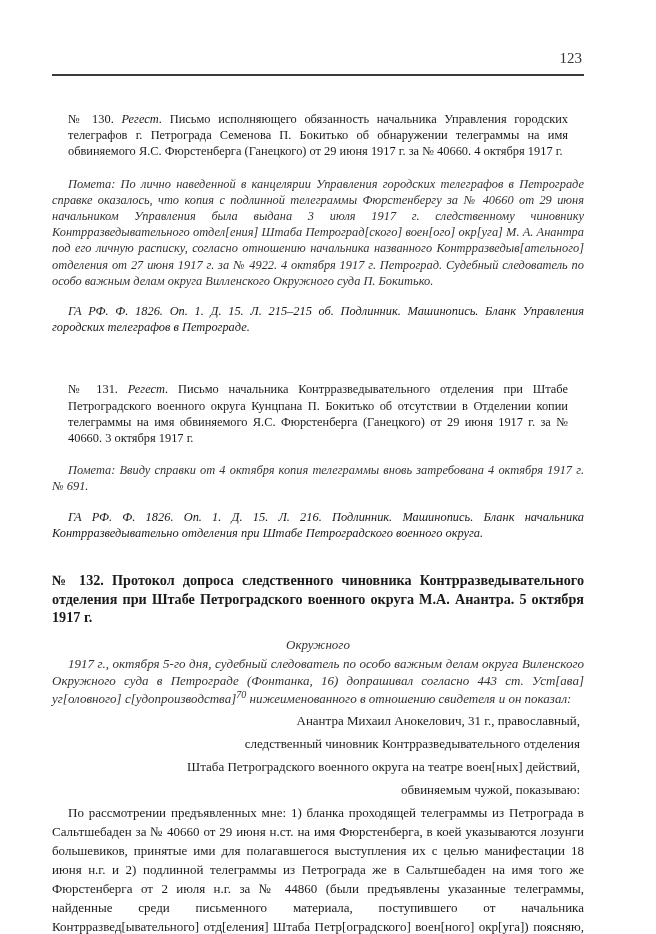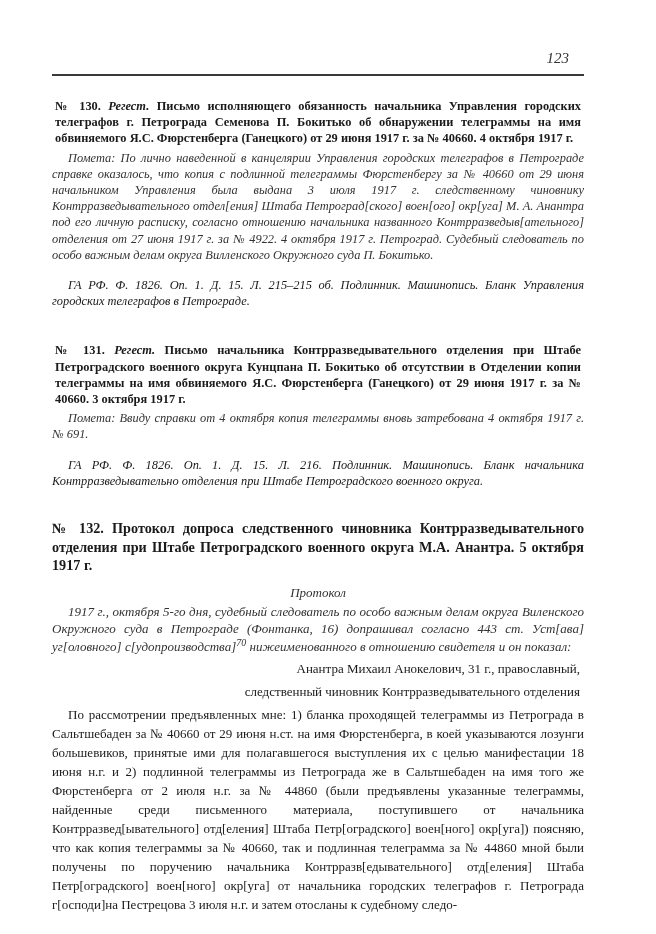--- a/index.html
+++ b/index.html
@@ -1,21 +1,21 @@
 <!DOCTYPE html>
 <html><head>
 <meta charset="utf-8">
 <style>
   html, body { margin: 0; padding: 0; background: #ffffff; }
   body { width: 656px; height: 934px; position: relative; overflow: hidden;
          font-family: "Liberation Serif", "DejaVu Serif", serif; color: #1a1a1a; }
-  .page-number { position: absolute; top: 50px; right: 87px; font-style: italic; font-size: 15px; color: #333; margin-left: 42px; }
+  .page-number { position: absolute; top: 50px; right: 74px; font-size: 15px; color: #333; margin-left: 42px; }
   .header-rule { position: absolute; top: 74px; left: 52px; width: 532px; height: 2px; background: #3a3a3a; }
   .content { position: absolute; left: 52px; top: 95px; width: 532px; font-size: 12.4px; line-height: 16.2px; text-align: justify; }
-  .doc-head { font-weight: bold; margin: 3px; hyphens: auto; }
+  .doc-head { font-weight: normal; margin: 16px; hyphens: auto; }
   .doc-head em { font-style: italic; }
   .note { font-style: italic; color: #333; margin: 1px 0 0 0; text-indent: 16px; }
   .archive { font-weight: normal; font-style: italic; margin: 14px 0 0 0; text-indent: 16px; }
   .gap-lg { height: 30px; }
   .doc-head-lg { font-weight: bold; font-size: 14.2px; line-height: 18.5px; margin: 0; }
   .protocol-title { text-align: center; font-style: italic; font-size: 13px; margin: 10px 0 2px 0; color: #333; }
   .body-it { font-style: italic; font-size: 13px; line-height: 17.5px; text-indent: 16px; margin: 0; color: #333; }
   .witness { text-align: right; font-size: 13px; line-height: 19px; margin: 4px; }
   .body-p { font-size: 13px; line-height: 19px; text-indent: 16px; margin: 0; }
   sup { font-size: 10px; line-height: 0; }
@@ -47,20 +47,22 @@
       <span>Письмо начальника Контрразведывательного отделения при Штабе Петроградского военного округа Кунцпана П. Бокитько об отсутствии в Отделении копии телеграммы на имя обвиняемого Я.С. Фюрстенберга (Ганецкого) от 29 июня 1917 г. за № 40660. 3 октября 1917 г.</span>
     </p>
     <p class="note">Помета: Ввиду справки от 4 октября копия телеграммы вновь затребована 4 октября 1917 г. № 691.</p>
     <p class="archive">ГА РФ. Ф. 1826. Оп. 1. Д. 15. Л. 216. Подлинник. Машинопись. Бланк начальника Контрразведывательно отделения при Штабе Петроградского военного округа.</p>
   </section>
 
   <div class="gap-lg"></div>
 
   <section>
     <p class="doc-head-lg">№ 132. Протокол допроса следственного чиновника Контрразведывательного отделения при Штабе Петроградского военного округа М.А. Анантра. 5 октября 1917 г.</p>
-    <p class="protocol-title">Протокол</p>
+    <p class="protocol-title">Окружного</p>
     <p class="body-it"><span>1917 г., октября 5-го дня, судебный следователь по особо важным делам округа Виленского Окружного суда в Петрограде (Фонтанка, 16) допрашивал согласно 443 ст. Уст[ава] уг[оловного] с[удопроизводства]</span><sup>70</sup><span> нижеименованного в отношению свидетеля и он показал:</span></p>
     <p class="witness">Анантра Михаил Анокелович, 31 г., православный,</p>
     <p class="witness">следственный чиновник Контрразведывательного отделения</p>
+    <p class="witness">Штаба Петроградского военного округа на театре воен[ных] действий,</p>
+    <p class="witness">обвиняемым чужой, показываю:</p>
     <p class="body-p">По рассмотрении предъявленных мне: 1) бланка проходящей телеграммы из Петрограда в Сальтшебаден за № 40660 от 29 июня н.ст. на имя Фюрстенберга, в коей указываются лозунги большевиков, принятые ими для полагавшегося выступления их с целью манифестации 18 июня н.г. и 2) подлинной телеграммы из Петрограда же в Сальтшебаден на имя того же Фюрстенберга от 2 июля н.г. за № 44860 (были предъявлены указанные телеграммы, найденные среди письменного материала, поступившего от начальника Контрразвед[ывательного] отд[еления] Штаба Петр[оградского] воен[ного] окр[уга]) поясняю, что как копия телеграммы за № 40660, так и подлинная телеграмма за № 44860 мной были получены по поручению начальника Контрразв[едывательного] отд[еления] Штаба Петр[оградского] воен[ного] окр[уга] от начальника городских телеграфов г. Петрограда г[осподи]на Пестрецова 3 июля н.г. и затем отосланы к судебному следо-</p>
   </section>
 
 </div>
 
 </body></html>

